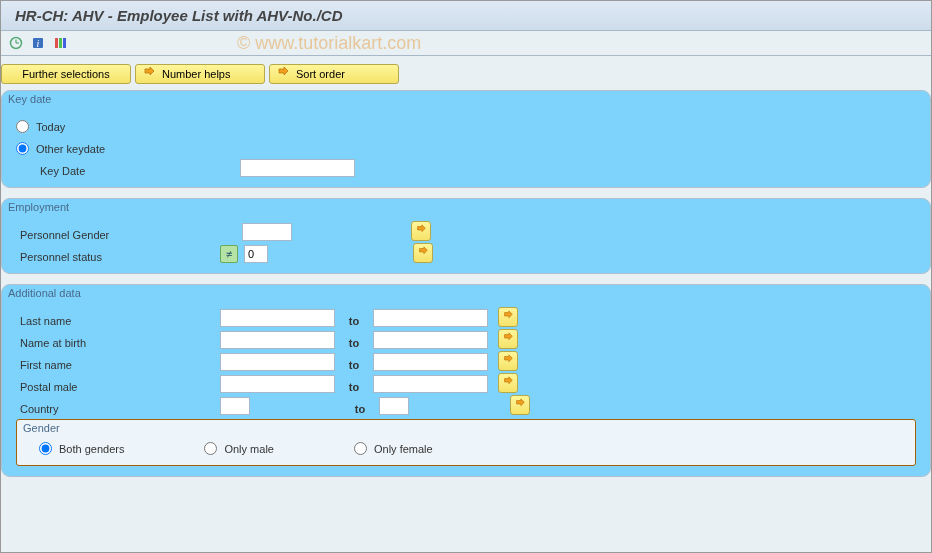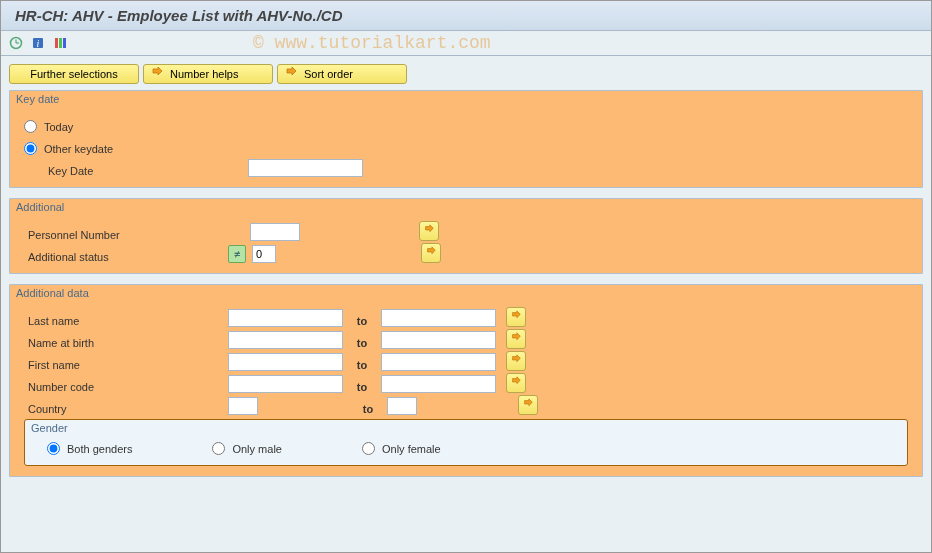--- a/index.html
+++ b/index.html
@@ -36,29 +36,29 @@
     display: inline-flex;
     align-items: center;
     justify-content: center;
     border: 1px solid transparent;
     border-radius: 2px;
     cursor: pointer;
   }
   .watermark {
     position: absolute;
     top: 32px;
-    left: 252px;
+    left: 236px;
     font-size: 18px;
     color: rgba(230,165,80,0.55);
-    font-family: Liberation Mono, monospace;
+    font-family: Liberation Sans, sans-serif;
     pointer-events: none;
     z-index: 50;
   }
   .content {
-    padding: 8px 8px;
+    padding: 8px 0;
   }
   .button-row {
     display: flex;
     gap: 4px;
     margin-bottom: 6px;
   }
   .sap-btn {
     background: linear-gradient(#fff69a, #f5e36a);
     border: 1px solid #b7a84a;
     border-radius: 3px;
@@ -72,23 +72,23 @@
     min-width: 130px;
     justify-content: center;
   }
   .sap-btn.with-icon { justify-content: flex-start; padding-left:6px; }
   .arrow-right-icon {
     width: 14px; height: 14px;
     display:inline-block;
   }
   .group {
     border: 1px solid #b0c0d0;
-    border-radius: 1px;
+    border-radius: 9px;
     margin-bottom: 10px;
-    background: #fdba74;
+    background: #7dd3fc;
   }
   .group-title {
     padding: 2px 6px;
     color: #4a6a8a;
     font-size: 11px;
   }
   .group-body {
     padding: 4px 14px 10px 14px;
   }
   .radio-line, .form-line {
@@ -206,35 +206,35 @@
         <span>Other keydate</span>
       </div>
       <div class="form-line indent">
         <label class="field-label">Key Date</label>
         <input type="text" class="inp-md" value="" style="">
       </div>
     </div>
   </div>
 
   <div class="group">
-    <div class="group-title">Additional</div>
+    <div class="group-title">Employment</div>
     <div class="group-body">
       <div class="form-line">
-        <label class="field-label">Personnel Number</label>
+        <label class="field-label">Personnel Gender</label>
         <span style="display:inline-block;width:18px;"></span>
         <input type="text" class="inp-sm" value="" style="">
         <span class="gap180"></span>
         <span class="f4-btn">
           <span><svg width="12" height="12" viewBox="0 0 14 14">
                 <path d="M3 3 h5 v-2 l4 4 -4 4 v-2 h-5 z" fill="#f0a020" stroke="#b87000" stroke-width="0.7"></path>
               </svg></span>
         </span>
       </div>
       <div class="form-line">
-        <label class="field-label">Additional status</label>
+        <label class="field-label">Personnel status</label>
         <span class="ne-icon">≠</span>
         <input type="text" class="inp-xs" value="0" style="">
         <span style="display:inline-block;width:131px;"></span>
         <span class="f4-btn">
           <span><svg width="12" height="12" viewBox="0 0 14 14">
                 <path d="M3 3 h5 v-2 l4 4 -4 4 v-2 h-5 z" fill="#f0a020" stroke="#b87000" stroke-width="0.7"></path>
               </svg></span>
         </span>
       </div>
     </div>
@@ -274,21 +274,21 @@
         <span class="col-to">to</span>
         <input type="text" class="inp-md" value="" style="">
         <span class="f4-btn">
             <span><svg width="12" height="12" viewBox="0 0 14 14">
                 <path d="M3 3 h5 v-2 l4 4 -4 4 v-2 h-5 z" fill="#f0a020" stroke="#b87000" stroke-width="0.7"></path>
               </svg></span>
           </span>
       </div>
 
       <div class="form-line">
-        <label class="field-label">Number code</label>
+        <label class="field-label">Postal male</label>
         <input type="text" class="inp-md" value="" style="">
         <span class="col-to">to</span>
         <input type="text" class="inp-md" value="" style="">
         <span class="f4-btn">
             <span><svg width="12" height="12" viewBox="0 0 14 14">
                 <path d="M3 3 h5 v-2 l4 4 -4 4 v-2 h-5 z" fill="#f0a020" stroke="#b87000" stroke-width="0.7"></path>
               </svg></span>
           </span>
       </div>
 

